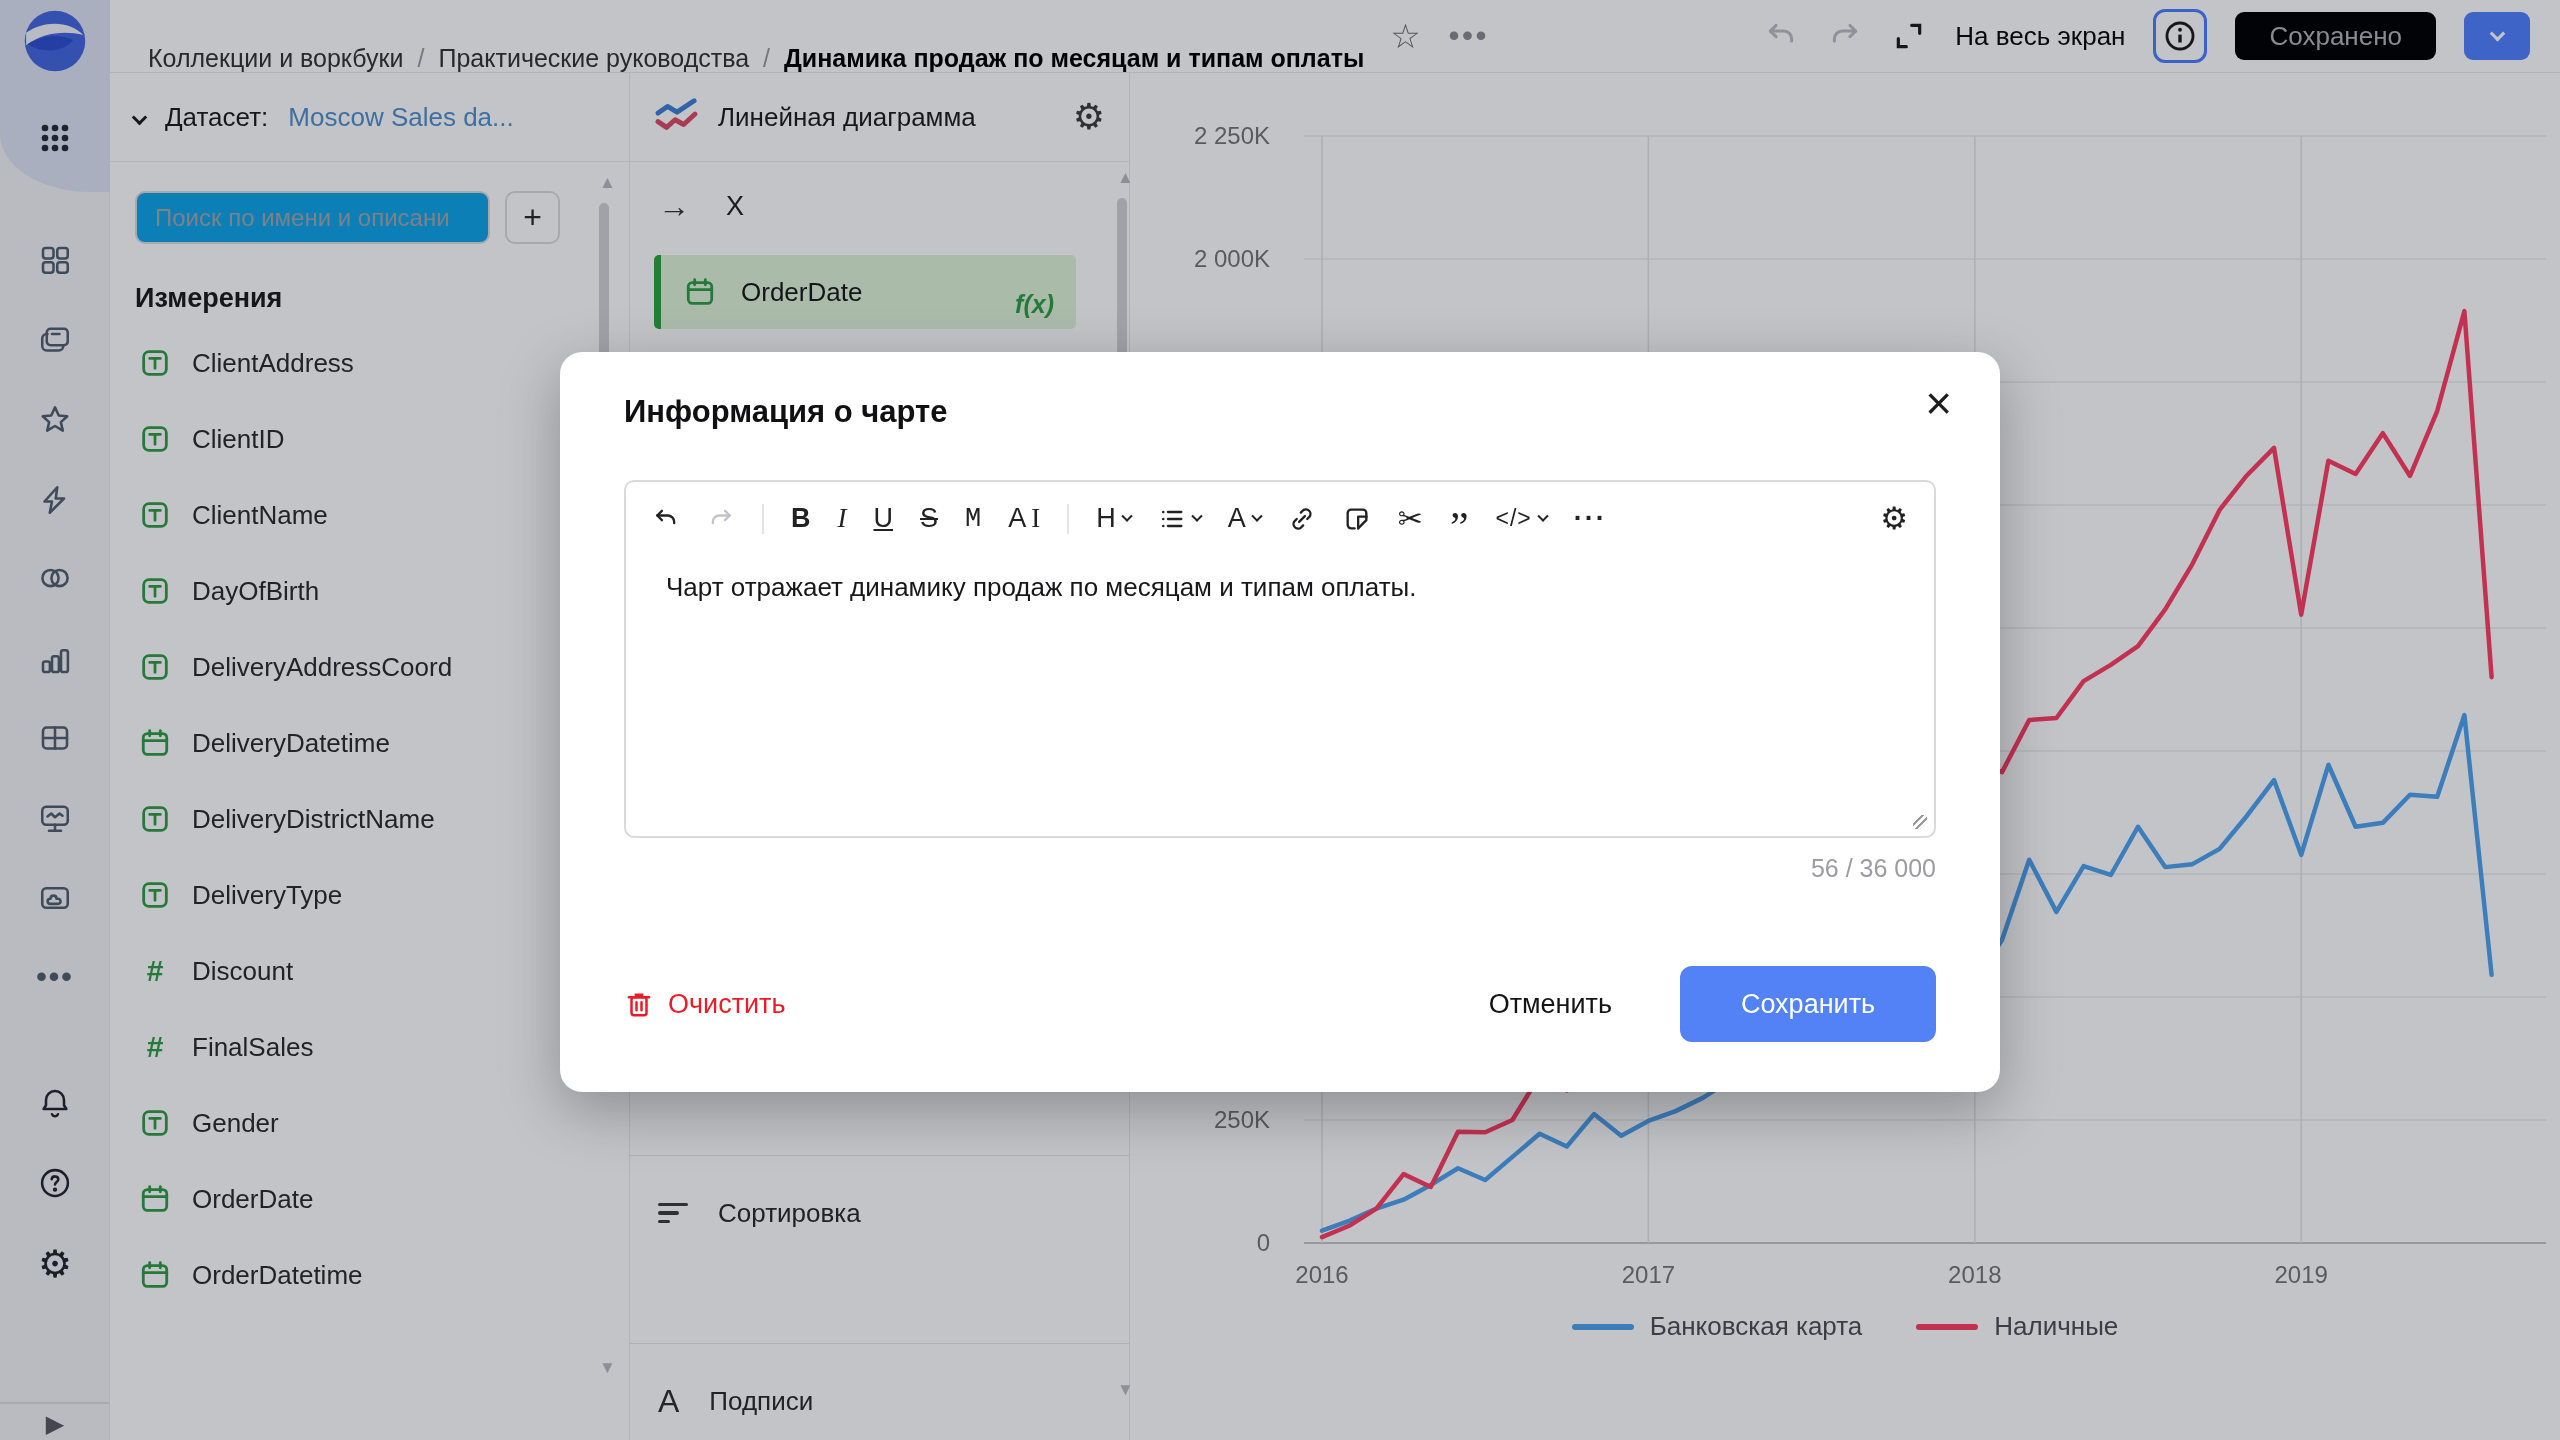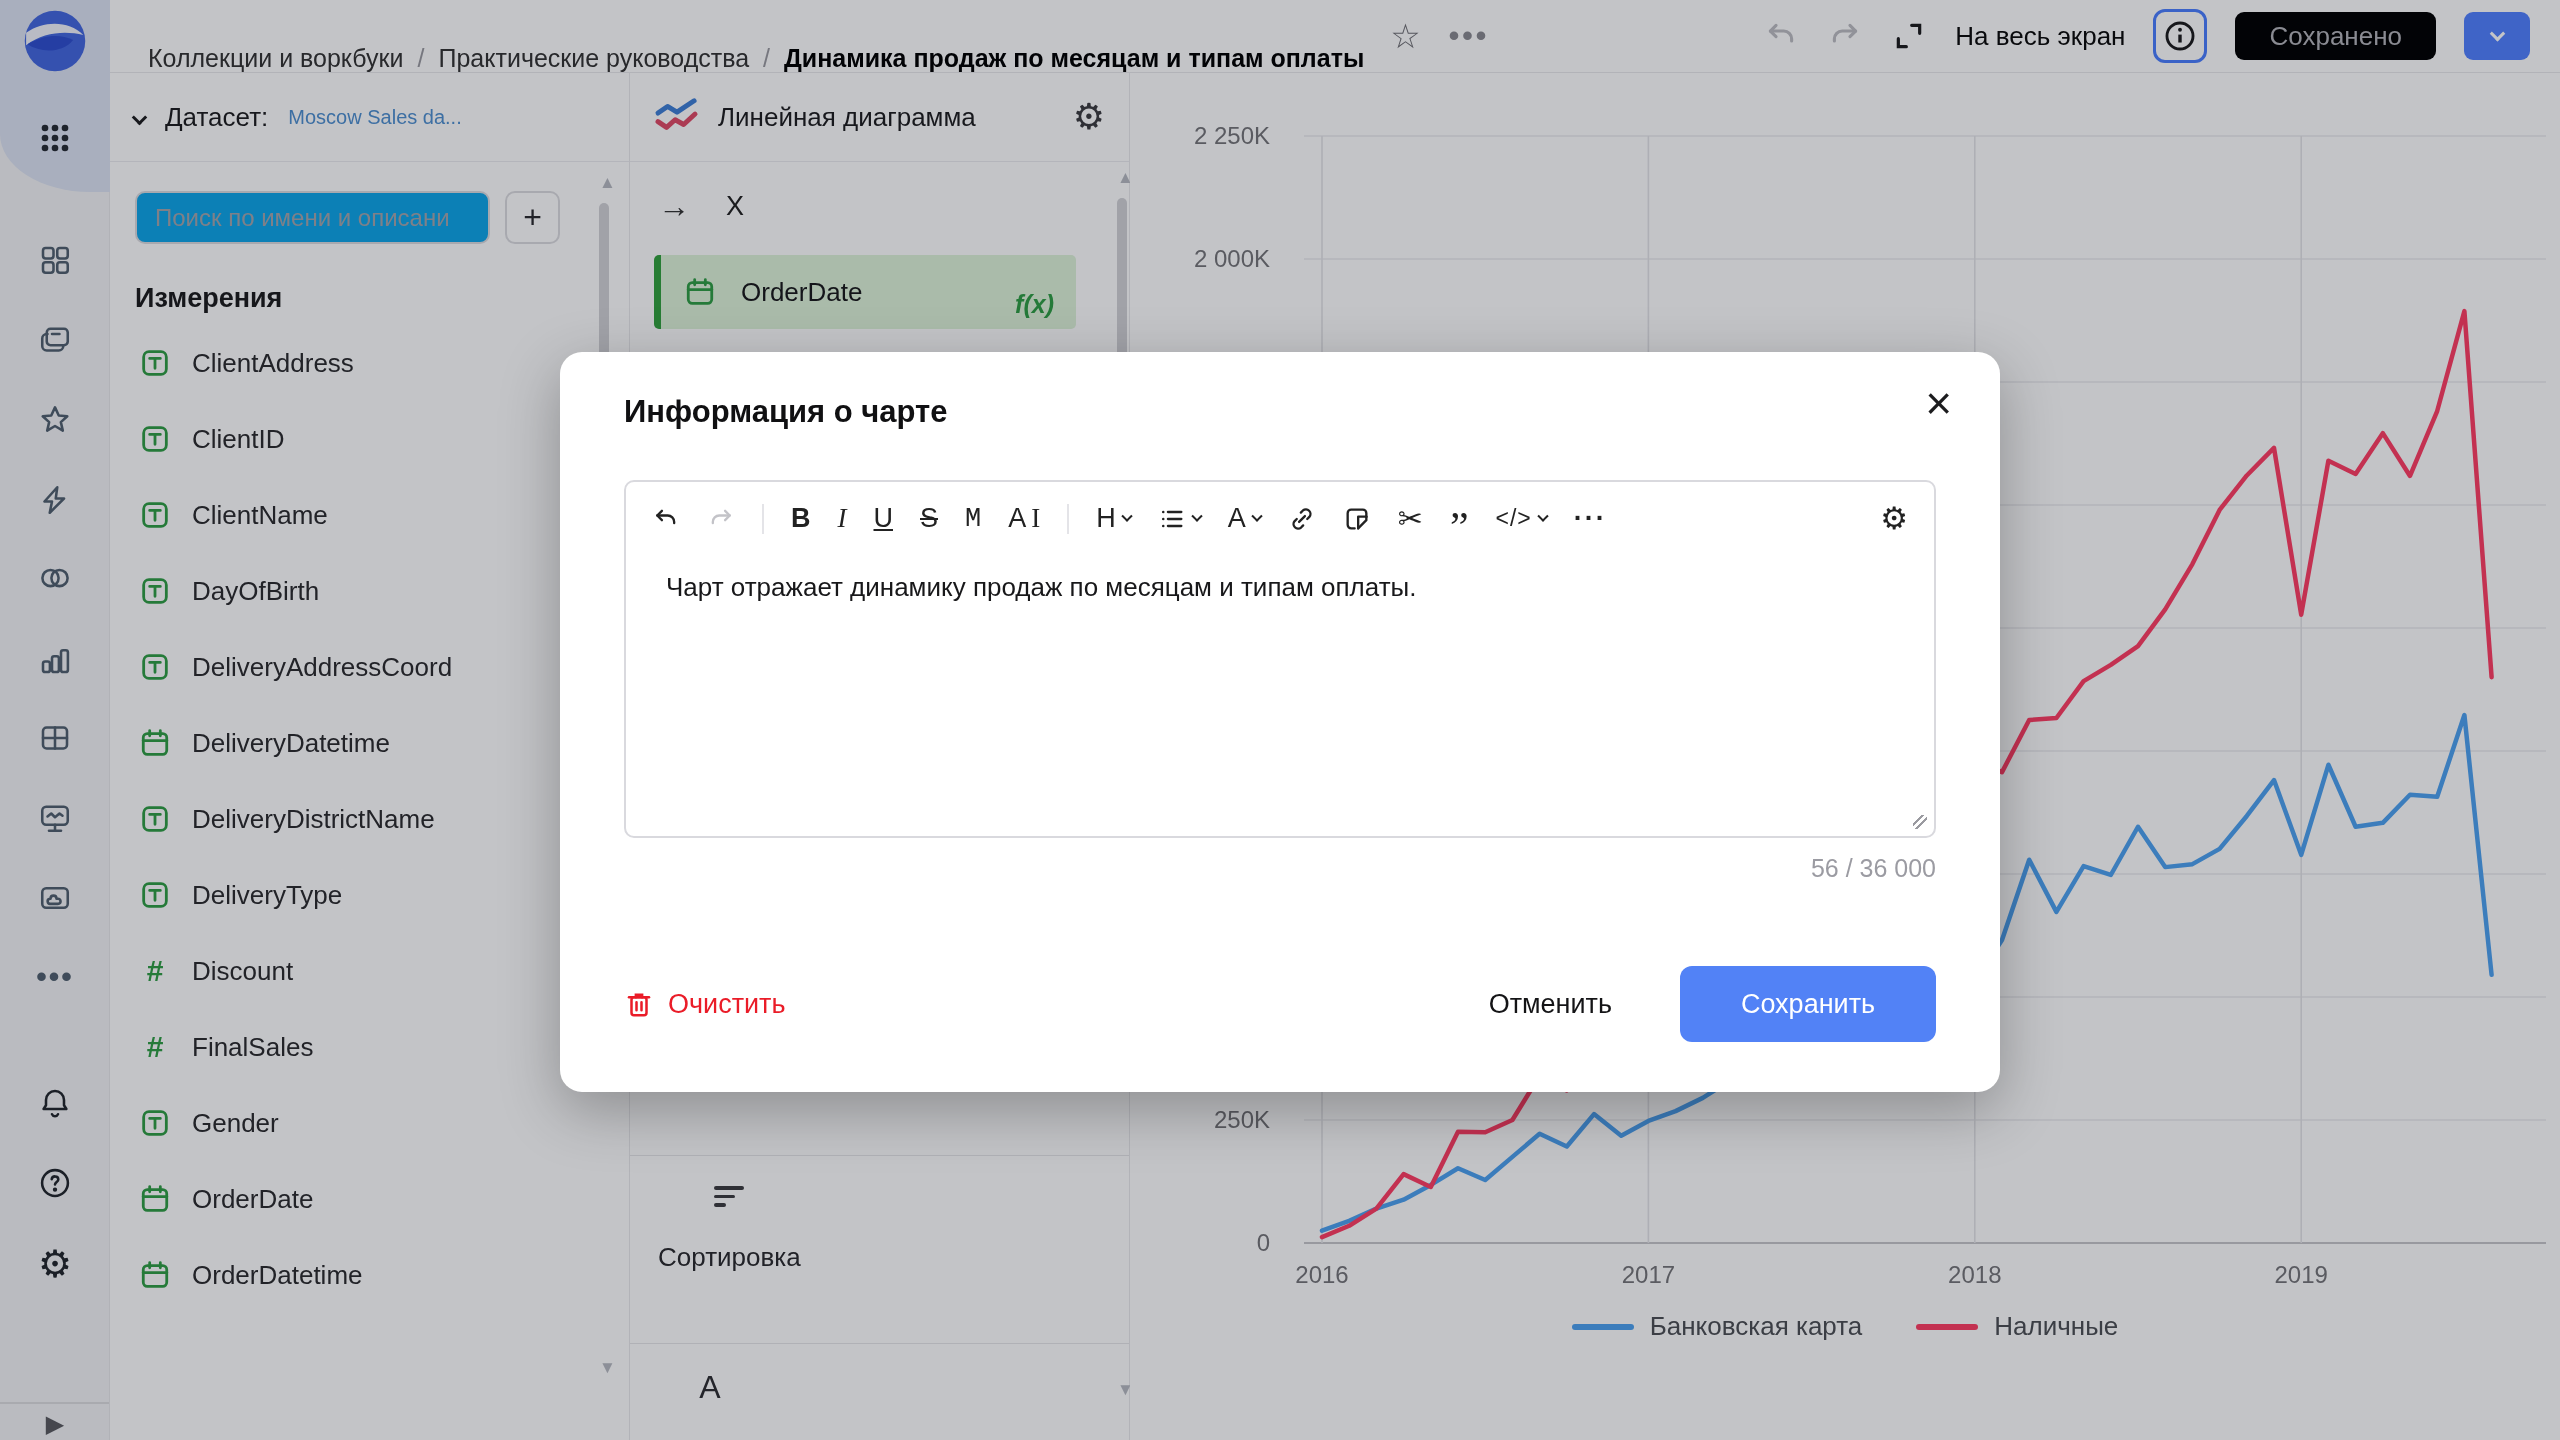--- a/index.html
+++ b/index.html
@@ -45,21 +45,21 @@
 
   
   .panel { position:absolute; top:73px; bottom:0; background:#fff; }
   #dataset-panel { left:110px; width:520px; border-right:1px solid #e9e9ec; }
   #config-panel  { left:630px; width:500px; border-right:1px solid #e9e9ec; }
   #chart-panel   { left:1130px; right:0; }
   .panel-hdr { height:89px; border-bottom:1px solid #ececef; display:flex; align-items:center; padding:0 24px; }
 
   #dataset-panel .panel-hdr { gap:20px; }
   .ds-label { font-size:26px; color:#1d1d1f; }
-  .ds-link  { font-size:20px; color:#4e8fd0; }
+  .ds-link  { font-size:26px; color:#4e8fd0; }
   .search-row { position:absolute; left:25px; top:118px; display:flex; gap:15px; }
   #search-input { width:355px; height:53px; border:2px solid #dcdce0; border-radius:10px;
                   font-size:24px; padding:0 18px; color:#333; background:#0ea5e9;
                   font-family:"Liberation Sans",sans-serif; }
   #search-input::placeholder { color:#a6a6ac; }
   #add-field-btn { width:55px; height:53px; border:2px solid #dcdce0; border-radius:10px; background:#fff;
                    font-size:32px; color:#2a2a2e; display:flex; align-items:center; justify-content:center; }
   #dims-title { position:absolute; left:25px; top:210px; font-size:27px; font-weight:bold; color:#1b1b1d; }
   #dims-list { position:absolute; left:0; top:252px; right:20px; }
   .dim-row { height:76px; display:flex; align-items:center; padding-left:28px; gap:20px; }
@@ -77,21 +77,21 @@
   .xsec { position:absolute; left:28px; top:115px; display:flex; align-items:center; gap:36px;
           font-size:27px; color:#222; }
   .xsec .arrow { font-size:32px; color:#333; }
   #x-field-pill { position:absolute; left:24px; top:182px; width:422px; height:74px; background:#def3d9;
                   border-left:7px solid #31a13e; border-radius:5px; display:flex; align-items:center;
                   padding:0 22px; gap:24px; }
   #x-field-pill .fname { font-size:26px; color:#19191b; flex:1; }
   .fx { font-size:25px; color:#2f9e44; font-style:italic; font-weight:bold;margin-top:24px; }
   .cfg-divider { position:absolute; left:0; right:0; border-top:1px solid #e6e6e9; }
   .cfg-row { position:absolute; left:28px; display:flex; align-items:center; gap:30px;
-             font-size:26px; color:#2a2a2d;flex-direction:column; }
+             font-size:26px; color:#2a2a2d; }
   .sort-ic span { display:block; height:3.5px; background:#3c3c40; border-radius:2px; margin:5px 0; }
   .labels-A { font-size:32px; color:#2e2e32; font-weight:500; }
 
   
   #chart-panel svg text { font-family:"Liberation Sans",sans-serif; }
   #legend { position:absolute; left:0; right:0; top:1238px; display:flex; justify-content:center;
             gap:54px; align-items:center; }
   .leg-item { display:flex; align-items:center; gap:16px; font-size:26px; color:#4c4f54; }
   .leg-line { width:62px; height:6px; border-radius:3px; }
 

